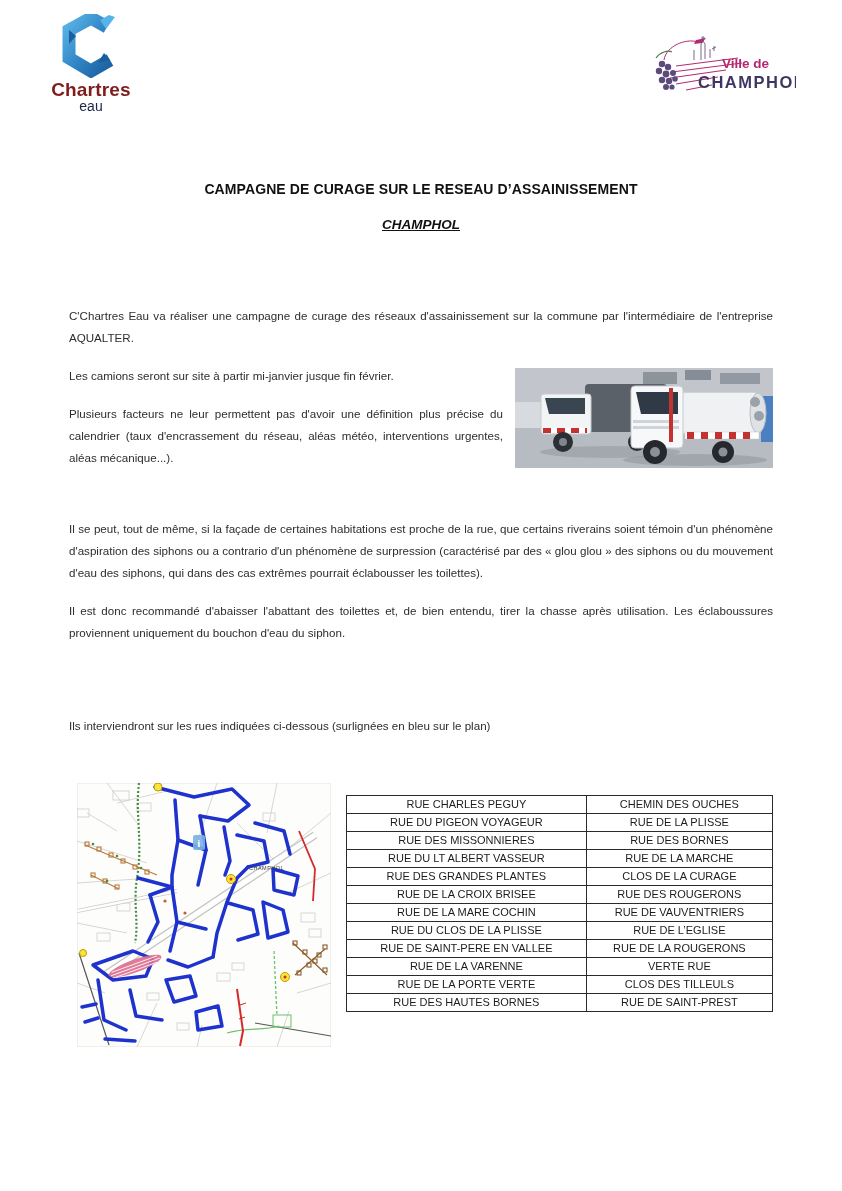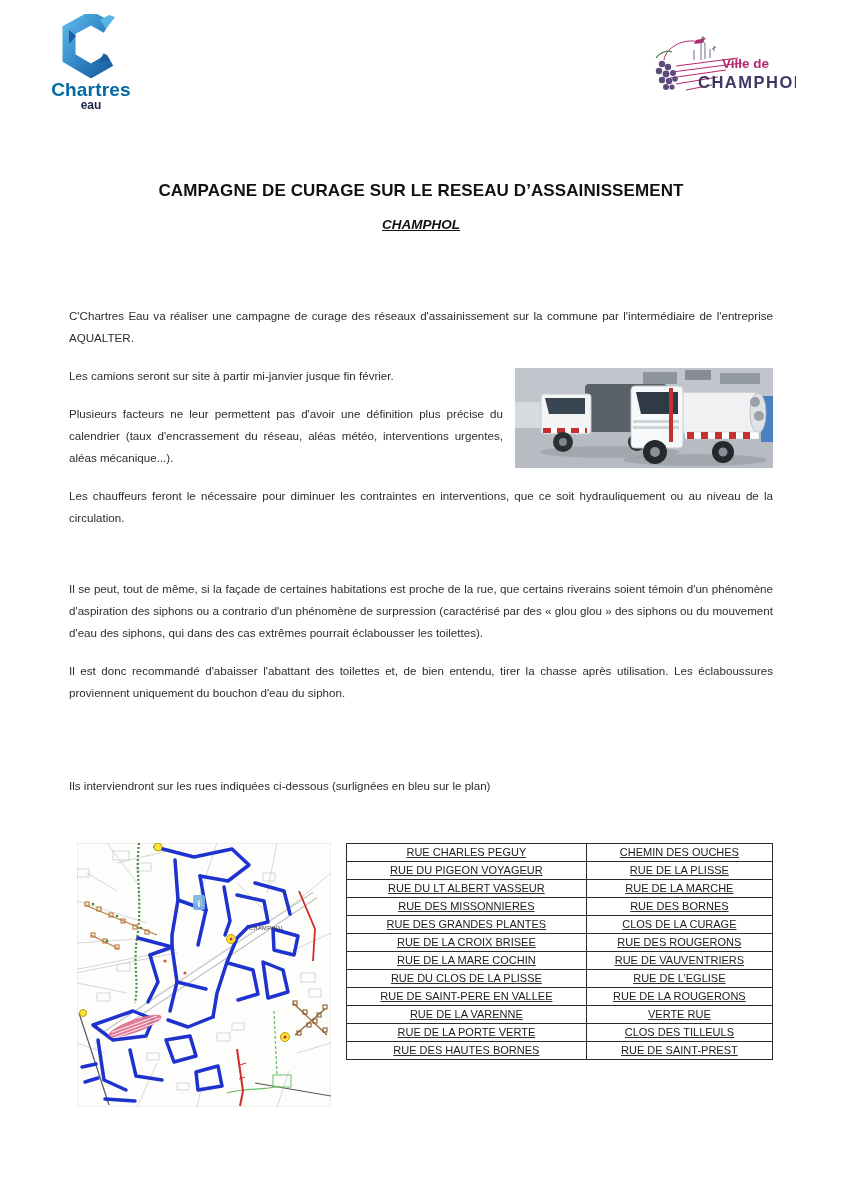--- a/index.html
+++ b/index.html
@@ -4,40 +4,40 @@
 <style>
   html,body{margin:0;padding:0;background:#e8e8e8;}
   .page{
     width:842px;height:1191px;position:relative;margin:0 auto;
     background:#ffffff;overflow:hidden;
     font-family:"Liberation Sans","DejaVu Sans",sans-serif;color:#2d2d2d;
   }
   
   .chartres-logo{position:absolute;left:36px;top:14px;width:110px;text-align:center;}
   .chartres-logo .mark{display:block;margin:0 auto 2px;}
-  .chartres-logo .l1{font-size:19px;font-weight:bold;color:#0369a1;letter-spacing:.2px;line-height:1;}
-  .chartres-logo .l2{font-size:12px;font-weight:bold;color:#1b2447;line-height:1.1;}
+  .chartres-logo .l1{font-size:19px;font-weight:bold;color:#7f1d1d;letter-spacing:.2px;line-height:1;}
+  .chartres-logo .l2{font-size:14px;font-weight:normal;color:#1b2447;line-height:1.1;}
   .champhol-logo{position:absolute;right:46px;top:32px;width:150px;}
   
   .doc-title{position:absolute;top:181px;left:0;right:0;text-align:center;
-    font-size:17px;font-weight:bold;color:#111;letter-spacing:.1px;}
+    font-size:14px;font-weight:bold;color:#111;letter-spacing:.1px;}
   .doc-subtitle{position:absolute;top:217px;left:0;right:0;text-align:center;
     font-size:13.5px;font-weight:bold;font-style:italic;text-decoration:underline;color:#111;}
   
   .content{position:absolute;left:69px;top:289px;width:704px;font-size:11.6px;line-height:22px;text-align:justify;}
   .content p{margin:16px 0 15px 0;}
   .float-img{float:right;width:258px;height:100px;margin:4px 0 6px 12px;}
   .float-img svg{display:block;}
   .spacer18{height:18px;clear:both;}
   .spacer40{height:40px;}
   .spacer30{height:31px;}
   
   .bottom-row{display:flex;align-items:flex-start;margin-left:8px;}
   .map-wrap{width:254px;height:264px;flex:0 0 254px;}
-  .streets{flex:1;margin-left:15px;border-collapse:collapse;width:424px;text-decoration:underline;}
+  .streets{flex:1;margin-left:15px;margin-top:12px;border-collapse:collapse;width:424px;}
   .streets td{
     border:1px solid #2a2a2a;text-align:center;vertical-align:middle;
     font-size:11px;line-height:13px;padding:2px 2px;height:13px;color:#1c1c1c;white-space:nowrap;
   }
 </style>
 </head>
 <body>
 
 <div class="page">
 
@@ -143,21 +143,20 @@
         <rect x="154" y="20" width="4" height="54" fill="#c43131"></rect>
         <circle cx="140" cy="84" r="12" fill="#25282c"></circle>
           <circle cx="140" cy="84" r="5" fill="#8a9097"></circle>
         <circle cx="208" cy="84" r="11" fill="#25282c"></circle>
           <circle cx="208" cy="84" r="4.5" fill="#8a9097"></circle>
       </svg>
     </div>
 
     <p>Les camions seront sur site à partir mi-janvier jusque fin février.</p>
     <p>Plusieurs facteurs ne leur permettent pas d'avoir une définition plus précise du calendrier (taux d'encrassement du réseau, aléas météo, interventions urgentes, aléas mécanique...).</p>
-    <p>Les chauffeurs feront le nécessaire pour diminuer les contraintes en interventions, que ce soit hydrauliquement ou au niveau de la circulation.</p>
 
     <div class="spacer18"></div>
 
     <p>Il se peut, tout de même, si la façade de certaines habitations est proche de la rue, que certains riverains soient témoin d'un phénomène d'aspiration des siphons ou a contrario d'un phénomène de surpression (caractérisé par des « glou glou » des siphons ou du mouvement d'eau des siphons, qui dans des cas extrêmes pourrait éclabousser les toilettes).</p>
     <p>Il est donc recommandé d'abaisser l'abattant des toilettes et, de bien entendu, tirer la chasse après utilisation. Les éclaboussures proviennent uniquement du bouchon d'eau du siphon.</p>
 
     <div class="spacer40"></div>
 
     <p>Ils interviendront sur les rues indiquées ci-dessous (surlignées en bleu sur le plan)</p>
 
@@ -291,26 +290,26 @@
         <tbody>
             <tr>
               <td>RUE CHARLES PEGUY</td>
               <td>CHEMIN DES OUCHES</td>
             </tr>
             <tr>
               <td>RUE DU PIGEON VOYAGEUR</td>
               <td>RUE DE LA PLISSE</td>
             </tr>
             <tr>
+              <td>RUE DES MISSONNIERES</td>
+              <td>RUE DES BORNES</td>
+            </tr>
+            <tr>
               <td>RUE DU LT ALBERT VASSEUR</td>
               <td>RUE DE LA MARCHE</td>
-            </tr>
-            <tr>
-              <td>RUE DES MISSONNIERES</td>
-              <td>RUE DES BORNES</td>
             </tr>
             <tr>
               <td>RUE DES GRANDES PLANTES</td>
               <td>CLOS DE LA CURAGE</td>
             </tr>
             <tr>
               <td>RUE DE LA CROIX BRISEE</td>
               <td>RUE DES ROUGERONS</td>
             </tr>
             <tr>

